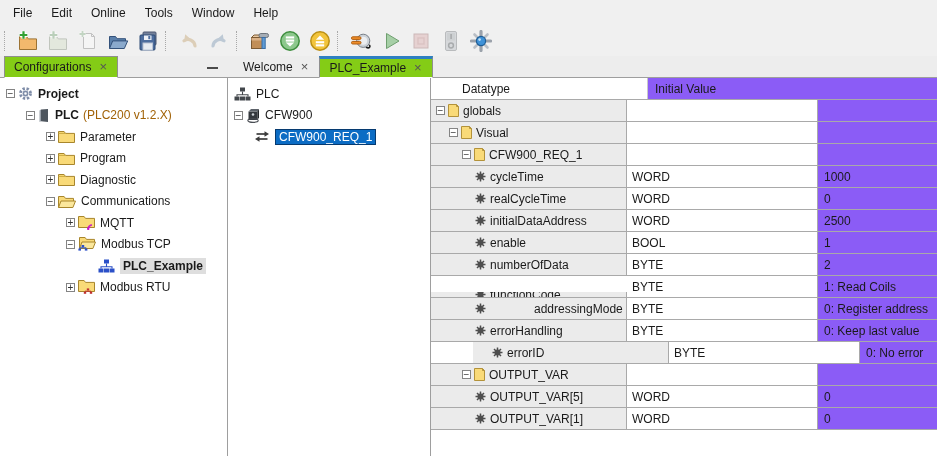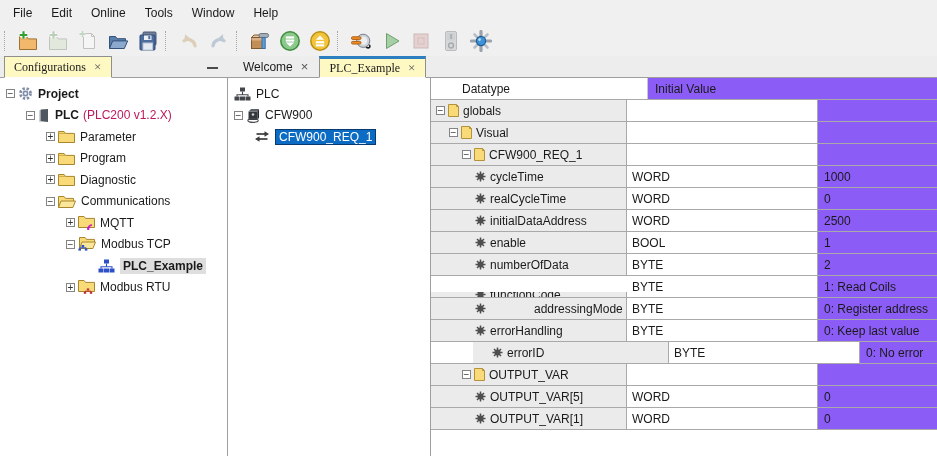--- a/index.html
+++ b/index.html
@@ -17,42 +17,42 @@
   .tb-btn { width:30px; height:28px; display:flex; align-items:center; justify-content:center; border:1px solid transparent; background:none; padding:0; }
   .tb-btn.disabled { opacity:.55; }
   .tb-sep { width:6px; height:20px; border-left:1px dotted #a8a8a8; margin:0 3px 0 2px; }
   .ico { display:inline-flex; align-items:center; justify-content:center; line-height:0; }
   
   .tabrow { height:22px; display:flex; align-items:flex-end; background:#ededed; border-bottom:1px solid #9e9e9e; }
   .tabzone-left { width:228px; position:relative; display:flex; align-items:flex-end; padding-left:4px; height:22px; }
   .tabzone-mid { width:203px; display:flex; align-items:flex-end; padding-left:5px; height:22px; }
   .tabzone-right { flex:1; }
   .tab { height:22px; display:flex; align-items:center; padding:0 9px; gap:7px; border:1px solid transparent; margin-bottom:-1px; white-space:nowrap; }
-  .tab.active { background:#fef9c3; border-color:#8f8f8f; border-bottom-color:#fff;font-family:Liberation Serif, serif; }
+  .tab.active { background:#84cc16; border-color:#8f8f8f; border-bottom-color:#fff; }
   .tab.accent { border-top:3px solid #2d7fc1; }
   .tab-close { color:#555; font-size:13px; line-height:10px; padding:0 1px; cursor:default; }
   .minimize-btn { position:absolute; right:10px; bottom:6px; width:11px; height:8px; }
   .minimize-btn::after { content:''; display:block; margin-top:4px; border-top:2px solid #4a4a4a; }
   
   .workspace { display:flex; height:378px; }
   .panel { background:#fff; height:100%; overflow:hidden; }
   .panel-left  { width:228px; border-right:1px solid #9e9e9e; padding-top:5px; }
   .panel-mid   { width:203px; border-right:1px solid #9e9e9e; padding-top:5px; }
   .panel-right { flex:1; }
   
   .trow { height:21.5px; display:flex; align-items:center; white-space:nowrap; }
   .expander { width:9px; height:9px; min-width:9px; border:1px solid #848484; background:#fff;
               font-size:10px; line-height:7px; text-align:center; color:#333; margin:0 3px 0 0; cursor:default; }
   .exp-spacer { width:12px; min-width:12px; }
   .t-ico { margin-right:5px; }
   .t-label {}
   .t-label.bold { font-weight:bold; }
   .t-label.sel-gray { background:#dedede; padding:1px 3px; }
   .t-label.sel-blue { background:#0c6cc4; border:1px solid #063a70; color:#fff; padding:0 3px; }
-  .t-suffix { color:#be185d; margin-left:4px; }
+  .t-suffix { color:#a16207; margin-left:4px; }
   
   .vtable { width:506px; background:#fff; }
   .vhead { display:flex; height:22px; border-bottom:1px solid #a9a9a9; background:#fff; }
   .vhead .hc { display:flex; align-items:center; border-right:1px solid #c9c9c9; }
   .vrow { display:flex; height:22px; border-bottom:1px solid #a9a9a9; }
   .cell { display:flex; align-items:center; overflow:hidden; white-space:nowrap; }
   .c-var  { width:196px; background:#ebebeb; border-right:1px solid #a9a9a9; }
   .c-type { width:191px; background:#fff; border-right:1px solid #a9a9a9; padding-left:5px; }
   .c-init { flex:1; background:#8b5cf6; padding-left:6px; }
   .hc.c-var { background:#fff; padding-left:11px; }

